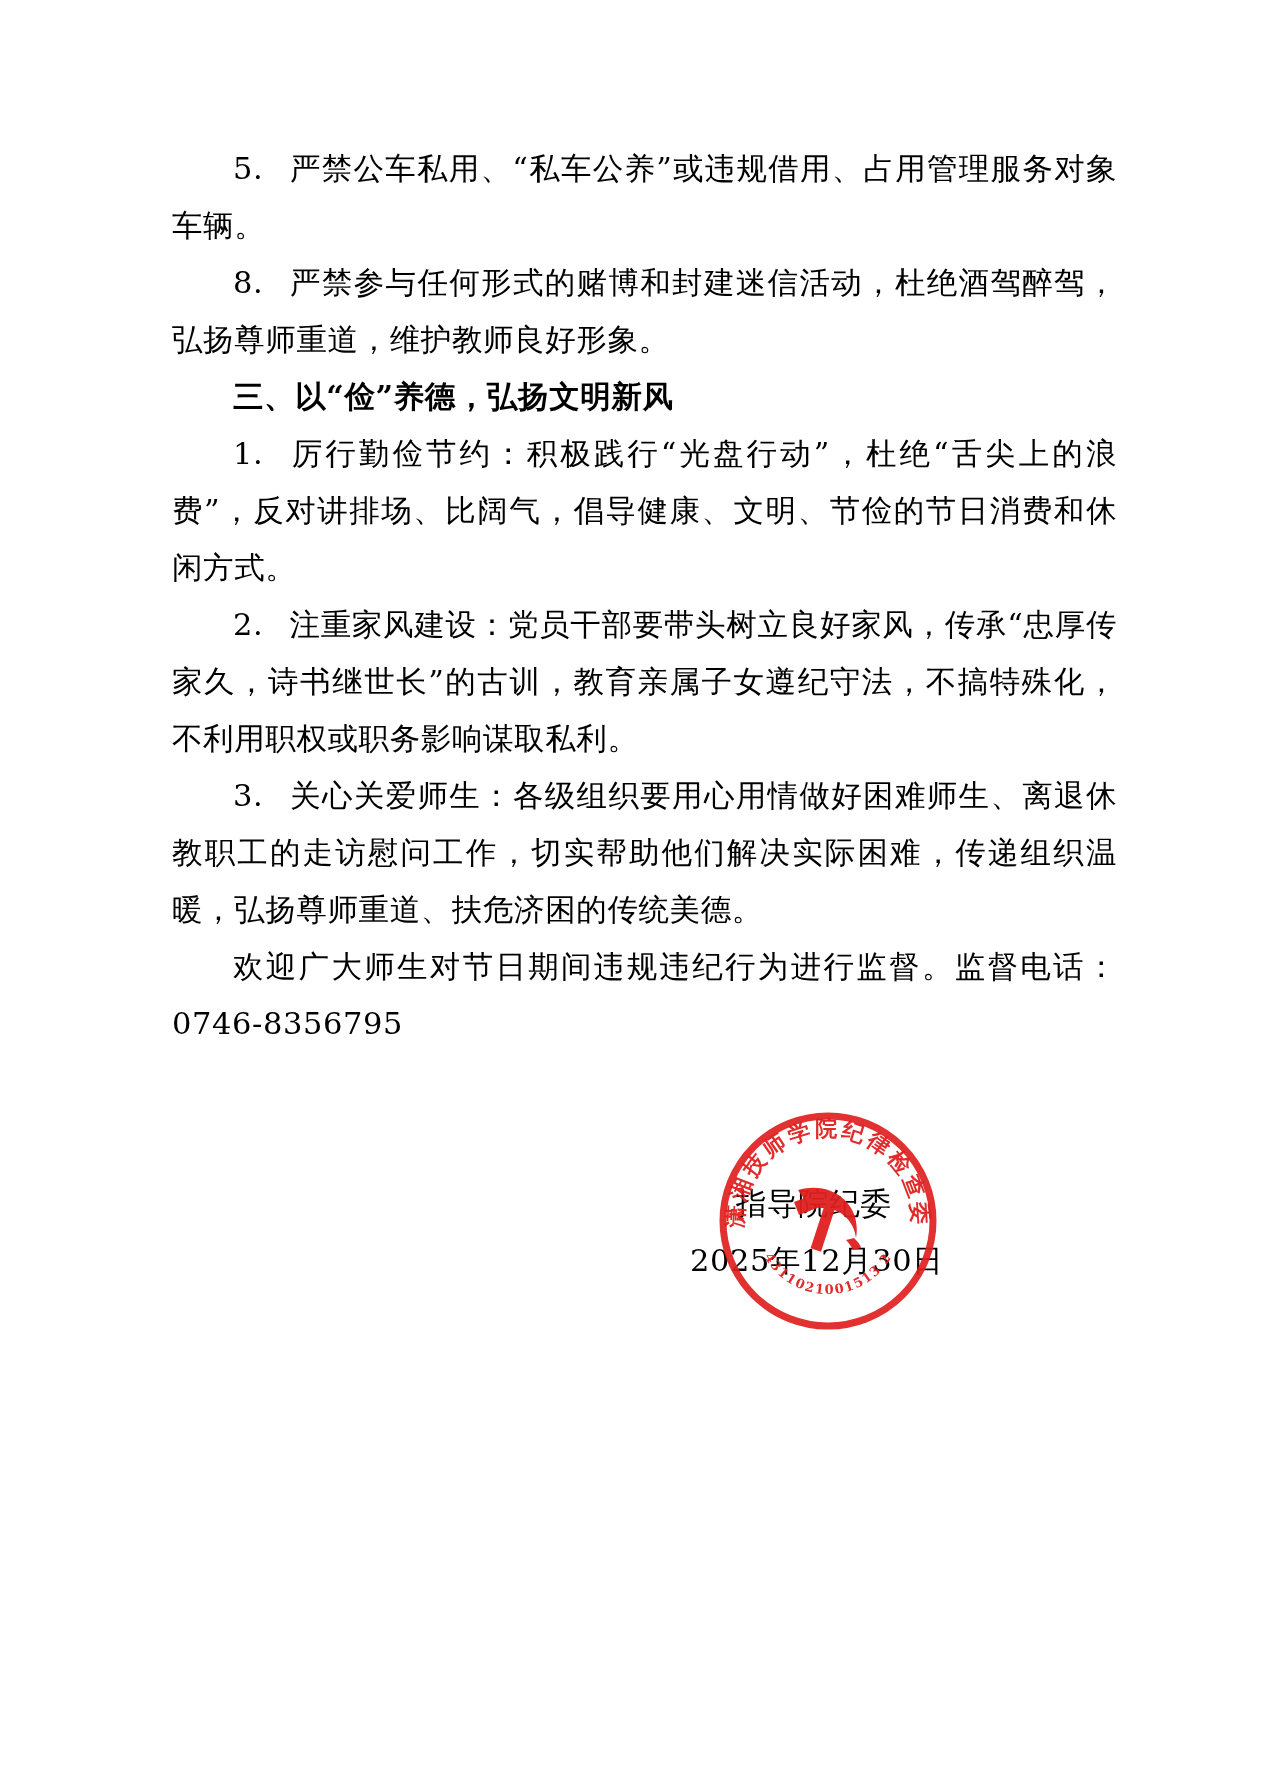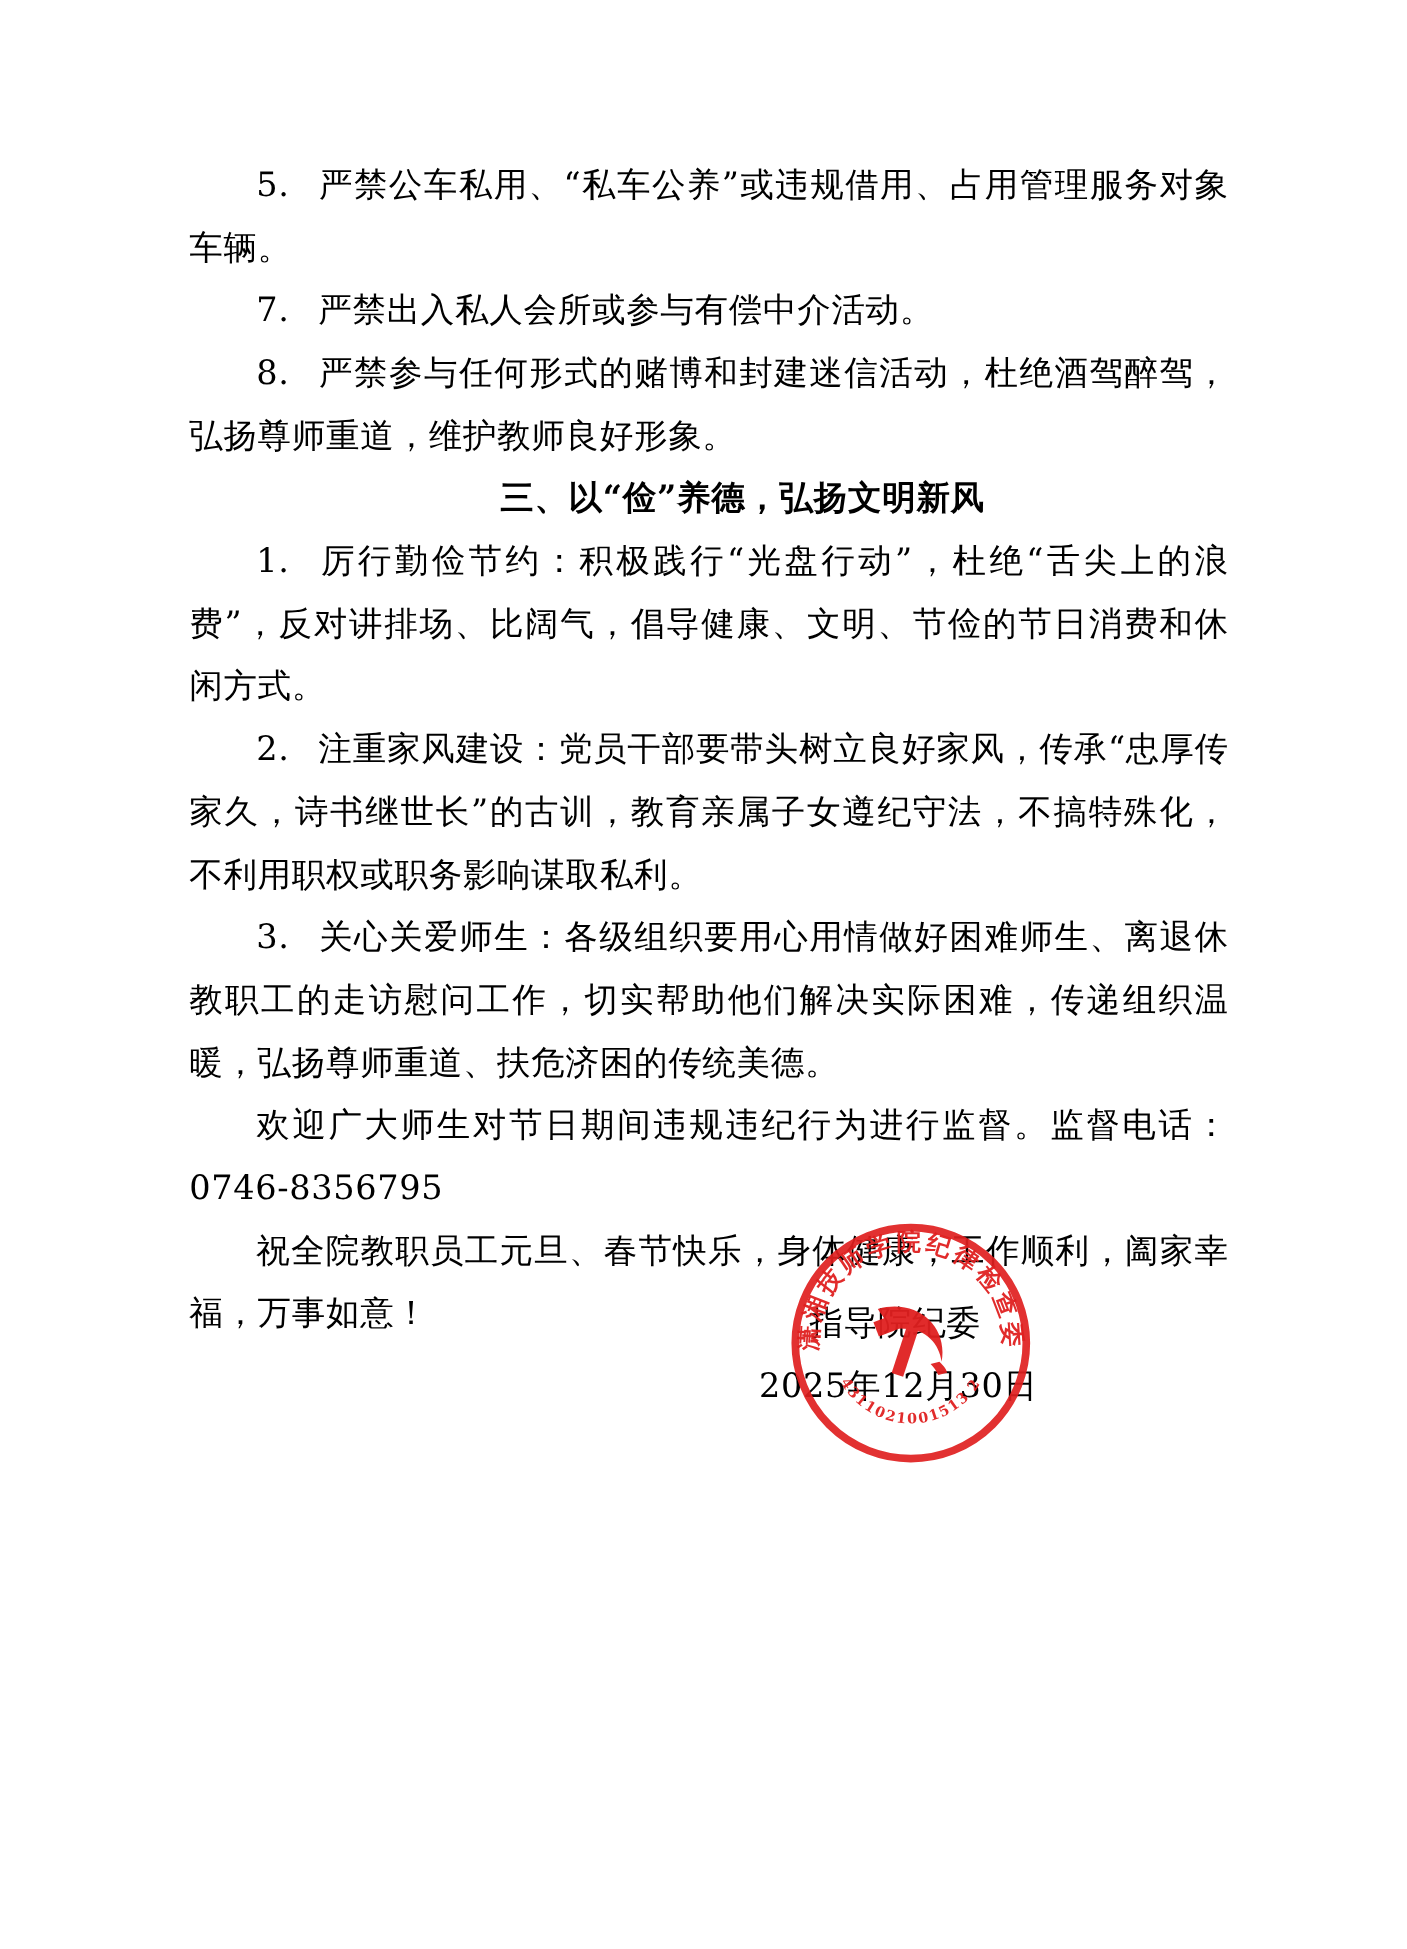--- a/index.html
+++ b/index.html
@@ -34,21 +34,20 @@
   .indent2 {
     text-indent: 61px;
   }
   .heading {
     font-size: 30.5px;
     line-height: 57px;
     letter-spacing: 0.6px;
     font-weight: bold;
     text-indent: 61px;
     margin: 0;
-    text-align: center;
   }
   .num-gap {
     display: inline-block;
     width: 26px;
   }
   .sign-block {
     position: absolute;
     left: 690px;
     top: 1175px;
     width: 300px;
@@ -82,36 +81,34 @@
 </head>
 <body>
 
 <div class="page">
 
   <div class="body-area">
 
     <p class="para indent2"><span>5.</span><span class="num-gap"></span><span>严禁公车私用、“私车公养”或违规借用、占用管理服务对象车辆。</span></p>
 
 
-    <p class="para indent2"><span>7.</span><span class="num-gap"></span><span>严禁出入私人会所或参与有偿中介活动。</span></p>
 
     <p class="para indent2"><span>8.</span><span class="num-gap"></span><span>严禁参与任何形式的赌博和封建迷信活动，杜绝酒驾醉驾，弘扬尊师重道，维护教师良好形象。</span></p>
 
     <p class="heading">三、以“俭”养德，弘扬文明新风</p>
 
     <p class="para indent2"><span>1.</span><span class="num-gap"></span><span>厉行勤俭节约：积极践行“光盘行动”，杜绝“舌尖上的浪费”，反对讲排场、比阔气，倡导健康、文明、节俭的节日消费和休闲方式。</span></p>
 
     <p class="para indent2"><span>2.</span><span class="num-gap"></span><span>注重家风建设：党员干部要带头树立良好家风，传承“忠厚传家久，诗书继世长”的古训，教育亲属子女遵纪守法，不搞特殊化，不利用职权或职务影响谋取私利。</span></p>
 
     <p class="para indent2"><span>3.</span><span class="num-gap"></span><span>关心关爱师生：各级组织要用心用情做好困难师生、离退休教职工的走访慰问工作，切实帮助他们解决实际困难，传递组织温暖，弘扬尊师重道、扶危济困的传统美德。</span></p>
 
 
     <p class="para indent2">欢迎广大师生对节日期间违规违纪行为进行监督。监督电话：0746-8356795</p>
 
-    <p class="para indent2">祝全院教职员工元旦、春节快乐，身体健康，工作顺利，阖家幸福，万事如意！</p>
 
   </div>
 
   <div class="sign-block">
     <div class="sign-line1">指导院纪委</div>
     <div class="sign-line2">2025年12月30日</div>
   </div>
 
   <div class="seal">
     <svg width="222" height="222" viewBox="0 0 222 222" xmlns="http://www.w3.org/2000/svg">

